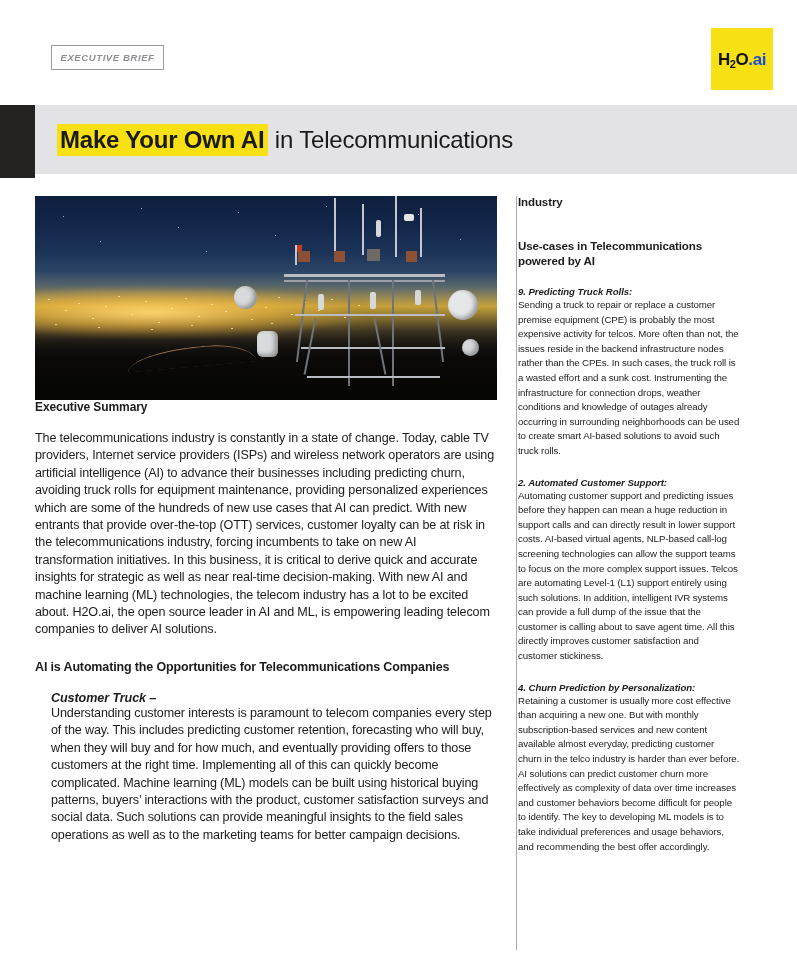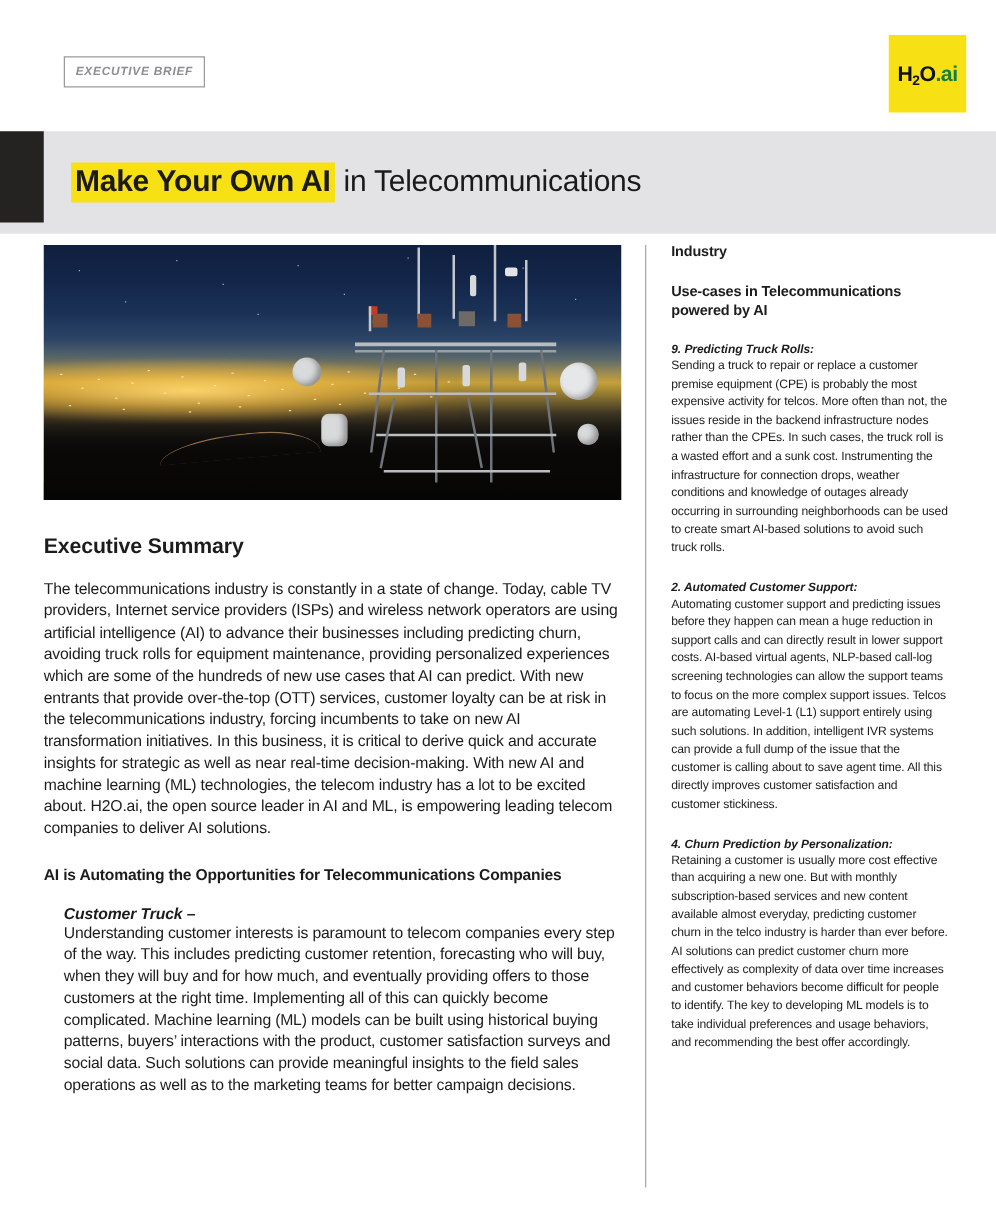--- a/index.html
+++ b/index.html
@@ -25,41 +25,41 @@
   }
 
   .logo-box {
     position:absolute; left:711px; top:28px;
     width:62px; height:62px;
     background:#f7e014;
     display:flex; align-items:center; justify-content:center;
   }
   .logo-text { font-size:17px; font-weight:bold; letter-spacing:-0.4px; color:#111; line-height:1; }
   .logo-text sub { font-size:11px; vertical-align:baseline; position:relative; top:3px; }
-  .logo-text .ai { color:#15803d; font-weight:bold; }
+  .logo-text .ai { color:#1d4ed8; font-weight:bold; }
 
   
   .title-band {
-    position:absolute; left:0; top:105px; width:797px; height:82px;
+    position:absolute; left:0; top:105px; width:797px; height:69px;
     background:#e3e3e5;
   }
   .title-band-blackblock {
     position:absolute; left:0; top:0; width:35px; height:73px; background:#242321;
   }
   .title-text {
     position:absolute; left:57px; top:50%; transform:translateY(-50%);
     font-size:24px; font-weight:bold; white-space:nowrap; color:#1a1a1a;
     letter-spacing:-0.2px;
   }
   .title-hl { background:#f7e014; padding:2px 4px 3px 3px; }
   .title-rest { font-weight:normal; }
 
   
   .col-left  { position:absolute; left:35px;  top:196px; width:462px; }
-  .col-right { position:absolute; left:537px; top:196px; width:222px; }
+  .col-right { position:absolute; left:518px; top:196px; width:222px; }
 
   .divider {
     position:absolute; left:516px; top:196px; width:1px; height:754px;
     background:#a9a9ad;
   }
 
   
   .hero {
     position:relative; width:462px; height:204px; overflow:hidden;
     background:linear-gradient(to bottom,
@@ -103,37 +103,37 @@
     position:absolute; background:#d8dadc; border-radius:50%;
     box-shadow:inset -3px -2px 5px rgba(0,0,0,.35);
   }
   .hero .dish.rect { border-radius:6px; }
   .hero .panel { position:absolute; background:#d6d8da; }
   .hero .panel.rust { background:#8c5134; }
   .hero .flag { position:absolute; background:#c63a22; }
 
   
   h2.exec-h {
-    font-size:17px; font-weight:bold; margin-top:27px; letter-spacing:-0.1px;
+    font-size:12px; font-weight:bold; letter-spacing:-0.1px;
   }
   p.exec-p {
     font-size:12.6px; line-height:17.4px; margin-top:16px; text-align:left;
     letter-spacing:-0.15px;
   }
   h2.expand-h {
     font-size:12.5px; font-weight:bold; margin-top:21px; letter-spacing:-0.15px;
   }
   .growth-block { margin-top:17px; padding-left:16px; }
   .growth-h { font-size:12.6px; font-style:italic; font-weight:bold; letter-spacing:-0.1px; }
   .growth-p { font-size:12.6px; line-height:17.4px; letter-spacing:-0.15px; }
 
   
   .ind-label { font-size:11.5px; font-weight:bold; letter-spacing:-0.1px; }
   .ind-name  { font-size:18.5px; font-weight:normal; letter-spacing:-0.4px; line-height:22px; }
-  .usecase-h { font-size:11.6px; font-weight:bold; line-height:14.5px; margin-top:19px; letter-spacing:-0.15px; }
+  .usecase-h { font-size:11.6px; font-weight:bold; line-height:14.5px; margin-top:31px; letter-spacing:-0.15px; }
   .uc { margin-top:18px; }
   .uc-title { font-size:9.6px; font-style:italic; font-weight:bold; letter-spacing:-0.05px; margin-bottom:1px; }
   .uc-body  { font-size:9.7px; line-height:14.6px; letter-spacing:-0.1px; }
 </style>
 </head>
 <body>
 
 <div class="header">
   <div class="brief-badge">
     <span>EXECUTIVE BRIEF</span>

